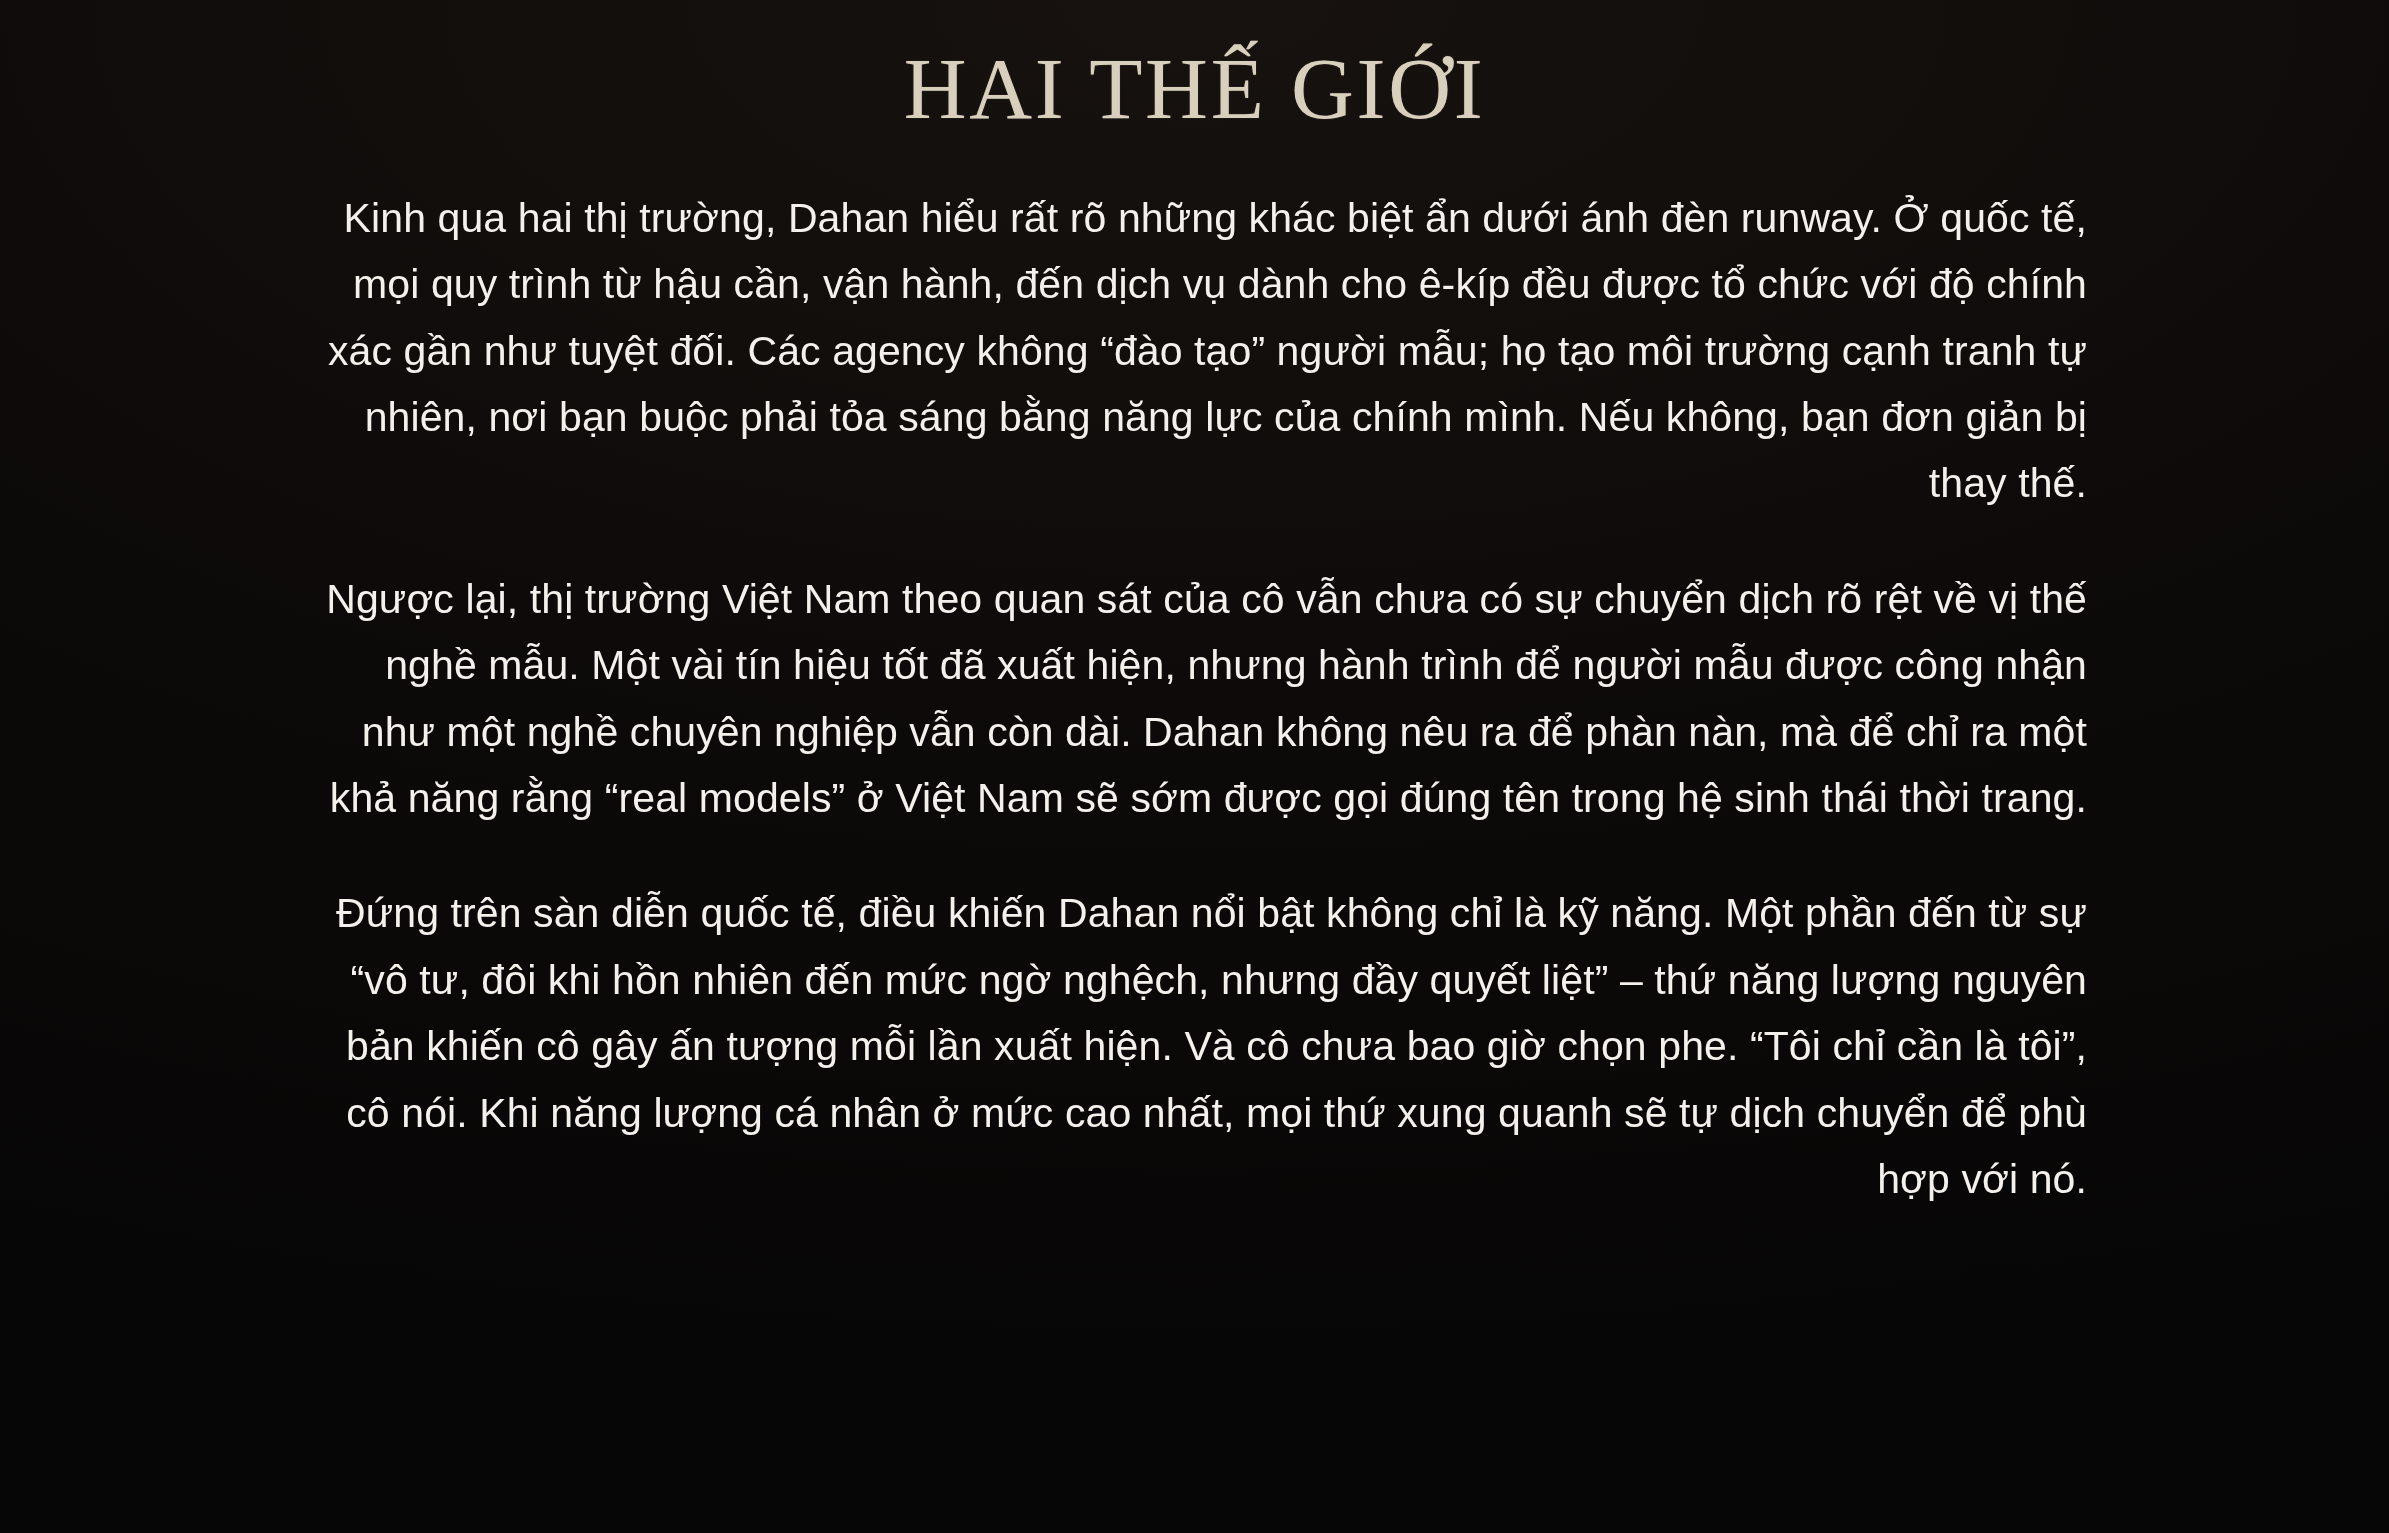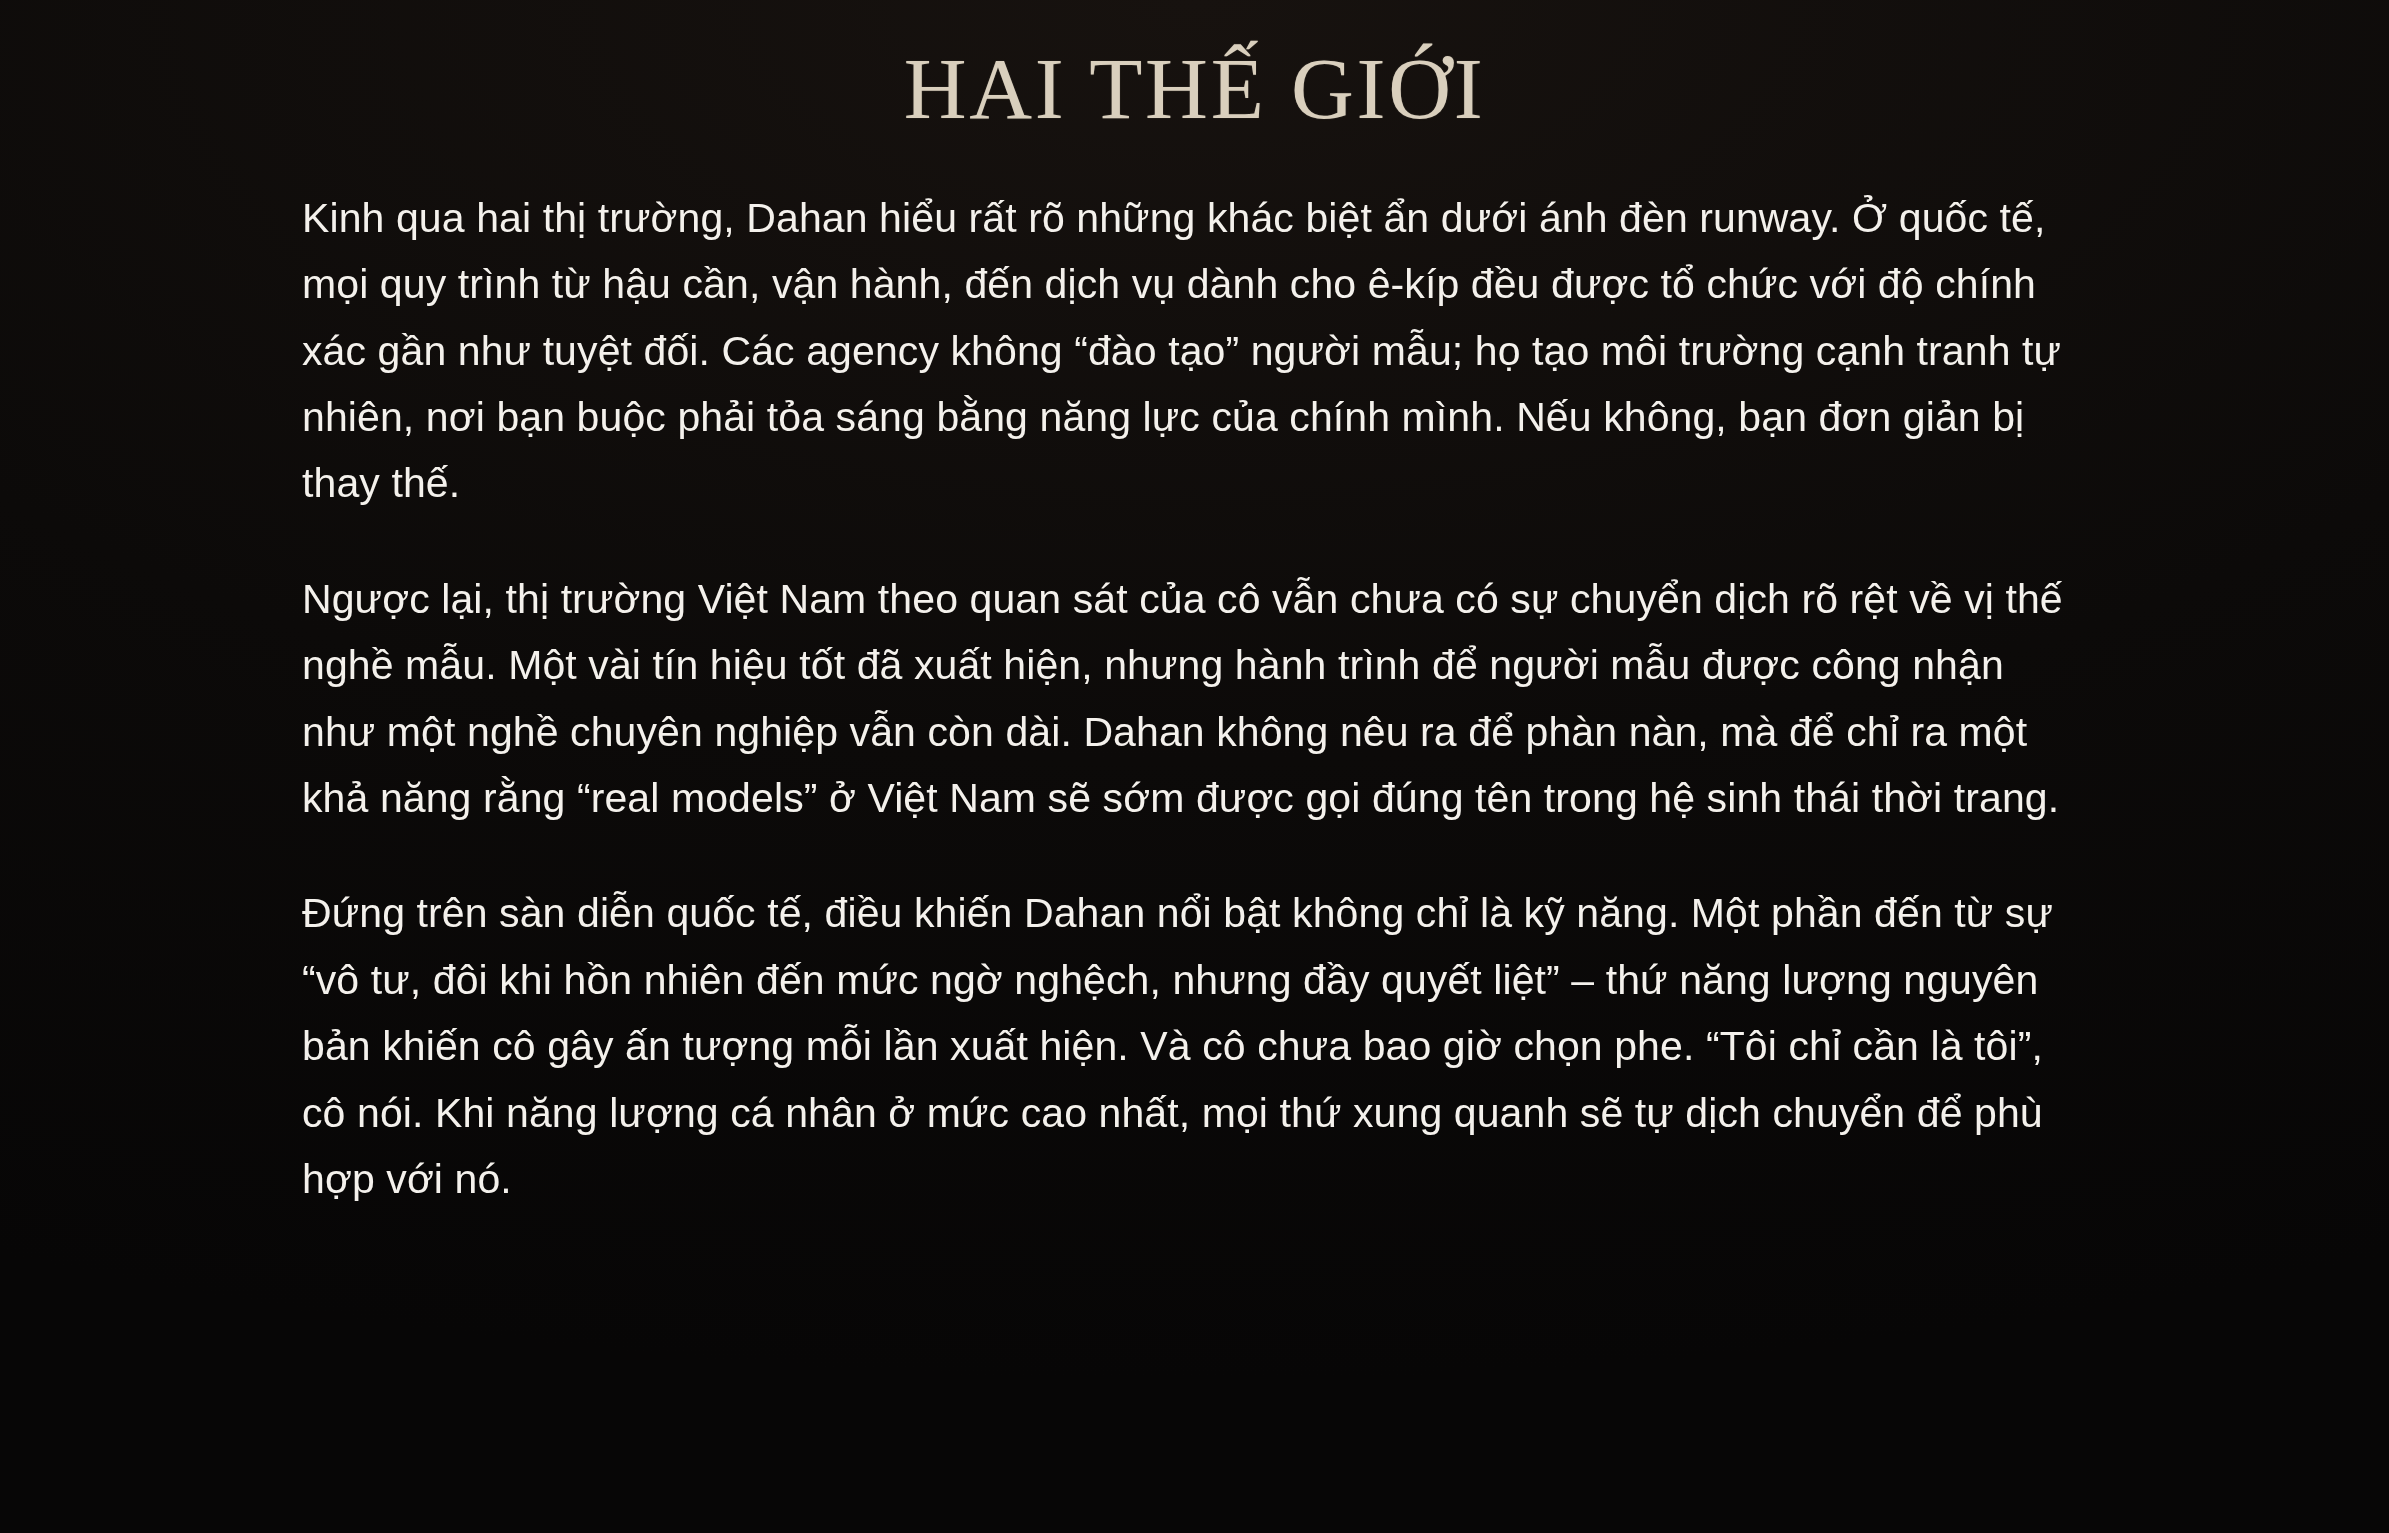--- a/index.html
+++ b/index.html
@@ -46,21 +46,21 @@
     width: 1785px;
     padding-top: 48px;
   }
   .para {
     margin: 0 0 49px 0;
     font-size: 41px;
     line-height: 1.62;
     letter-spacing: 0.1px;
     color: #f4f1ec;
     font-weight: 400;
-    text-align: left;
+    text-align: right;
   }
   .para:last-child {
     margin-bottom: 0;
   }
 </style>
 </head>
 <body>
 
 <div class="page-bg"></div>
 

